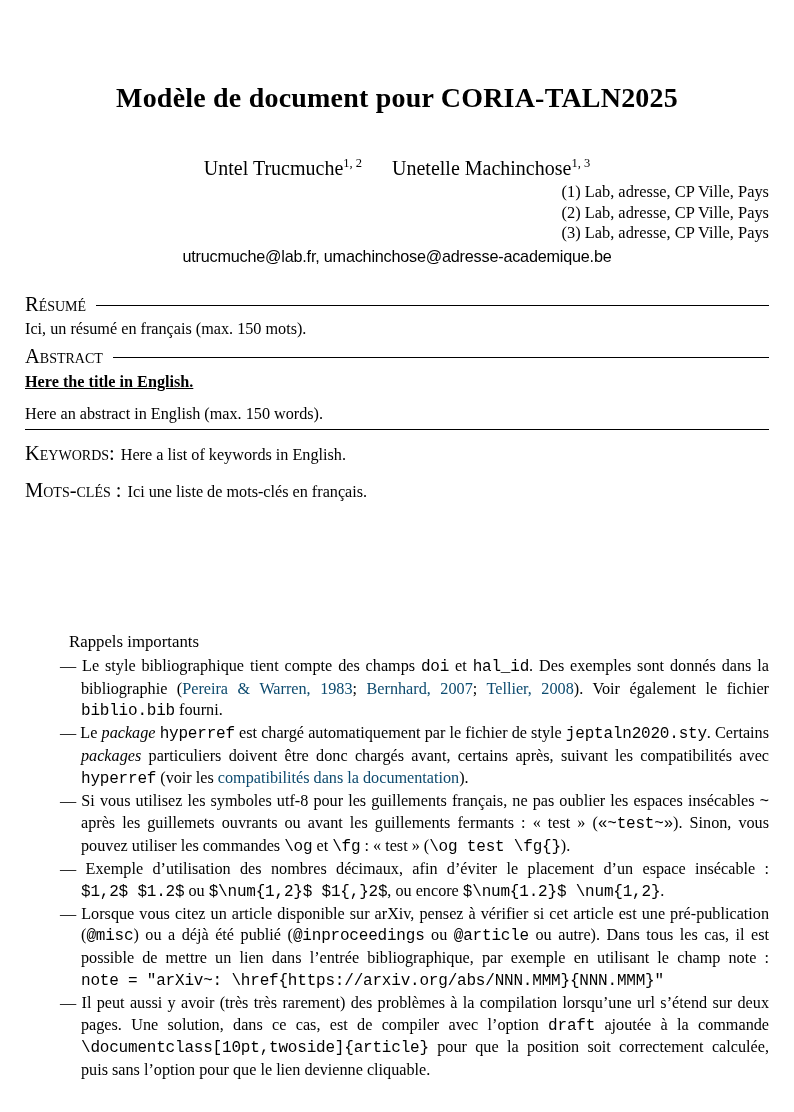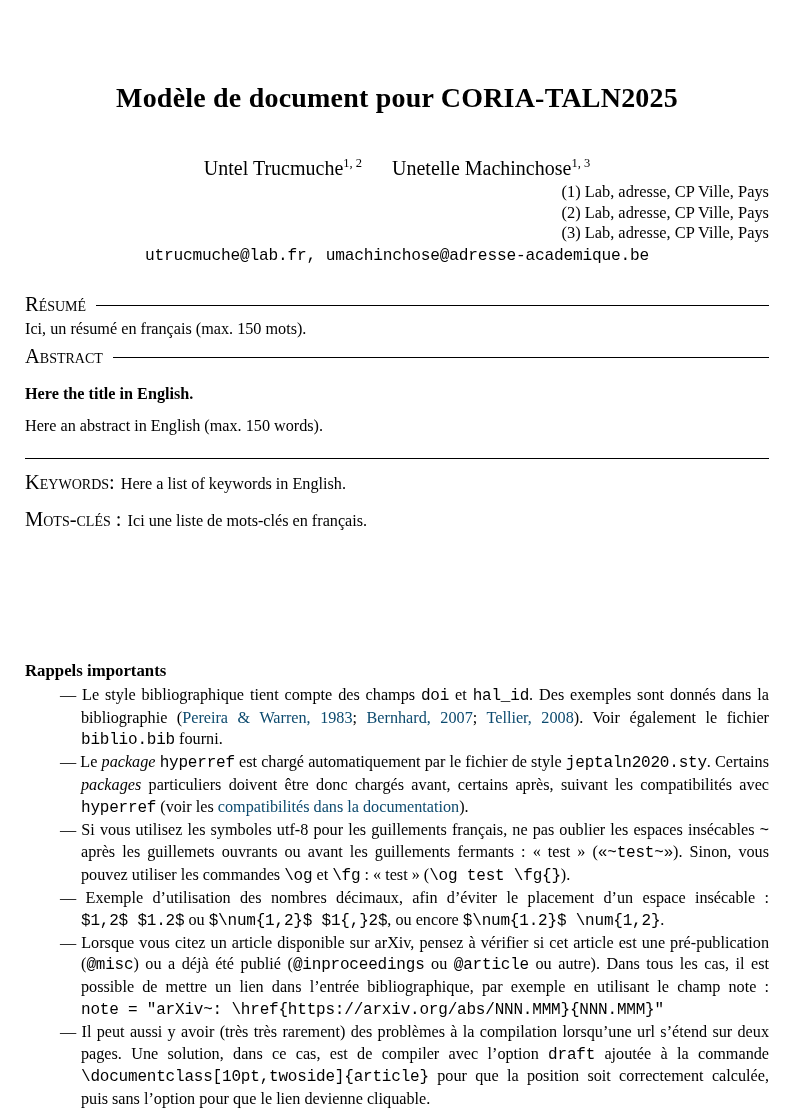--- a/index.html
+++ b/index.html
@@ -31,21 +31,21 @@
     line-height:24px;
   }
   .author{display:inline-block;}
   .author + .author{margin-left:30px;}
   .author sup{font-size:12.5px;line-height:0;}
   .affiliations{margin-top:2px;text-align:right;}
   .affiliations div{font-size:16.4px;line-height:20.5px;}
   .emails{
     margin-top:2px;
     text-align:center;
-    font-family:Liberation Mono, monospace;
+    font-family:Liberation Sans, sans-serif;
     font-size:16.2px;
     line-height:21px;
     letter-spacing:-.2px;
   }
   
   .absblock{margin-top:25px;}
   .hsec{display:flex;align-items:center;}
   .hsec-label{
     font-variant:small-caps;
     font-size:20.5px;
@@ -54,35 +54,36 @@
   }
   .hsec-rule{
     flex:1;
     height:0;
     border-top:1.6px solid #000;
     margin-left:10px;
     margin-top:3px;
   }
   .abs-text{margin-top:3px;line-height:21.8px;}
   .abs-abstract{margin-top:4px;}
-  .abs-bold{margin-top:16px;font-weight:bold;line-height:21.8px;}
+  .abs-bold{margin-top:4px;font-weight:bold;line-height:21.8px;text-decoration:underline;}
   .abs-underlined{
     margin-top:10px;
     line-height:21.8px;
     border-bottom:1.6px solid #000;
-    padding-bottom:20px;
+    padding-bottom:3px;
   }
   .kwline{margin-top:11px;line-height:24px;}
   .kwline .hsec-label{margin-right:6px;}
   
   .sec-heading{
     margin-top:127px;
-    font-weight:bold;
+    font-weight:normal;
     font-size:16.8px;
     line-height:21px;
+    margin-left:44px;
   }
   .itemize{margin-top:4px;}
   .item{
     margin-left:35px;
     padding-left:21px;
     text-indent:-21px;
     text-align:justify;
     line-height:21.8px;
   }
   .bullet{display:inline;}

